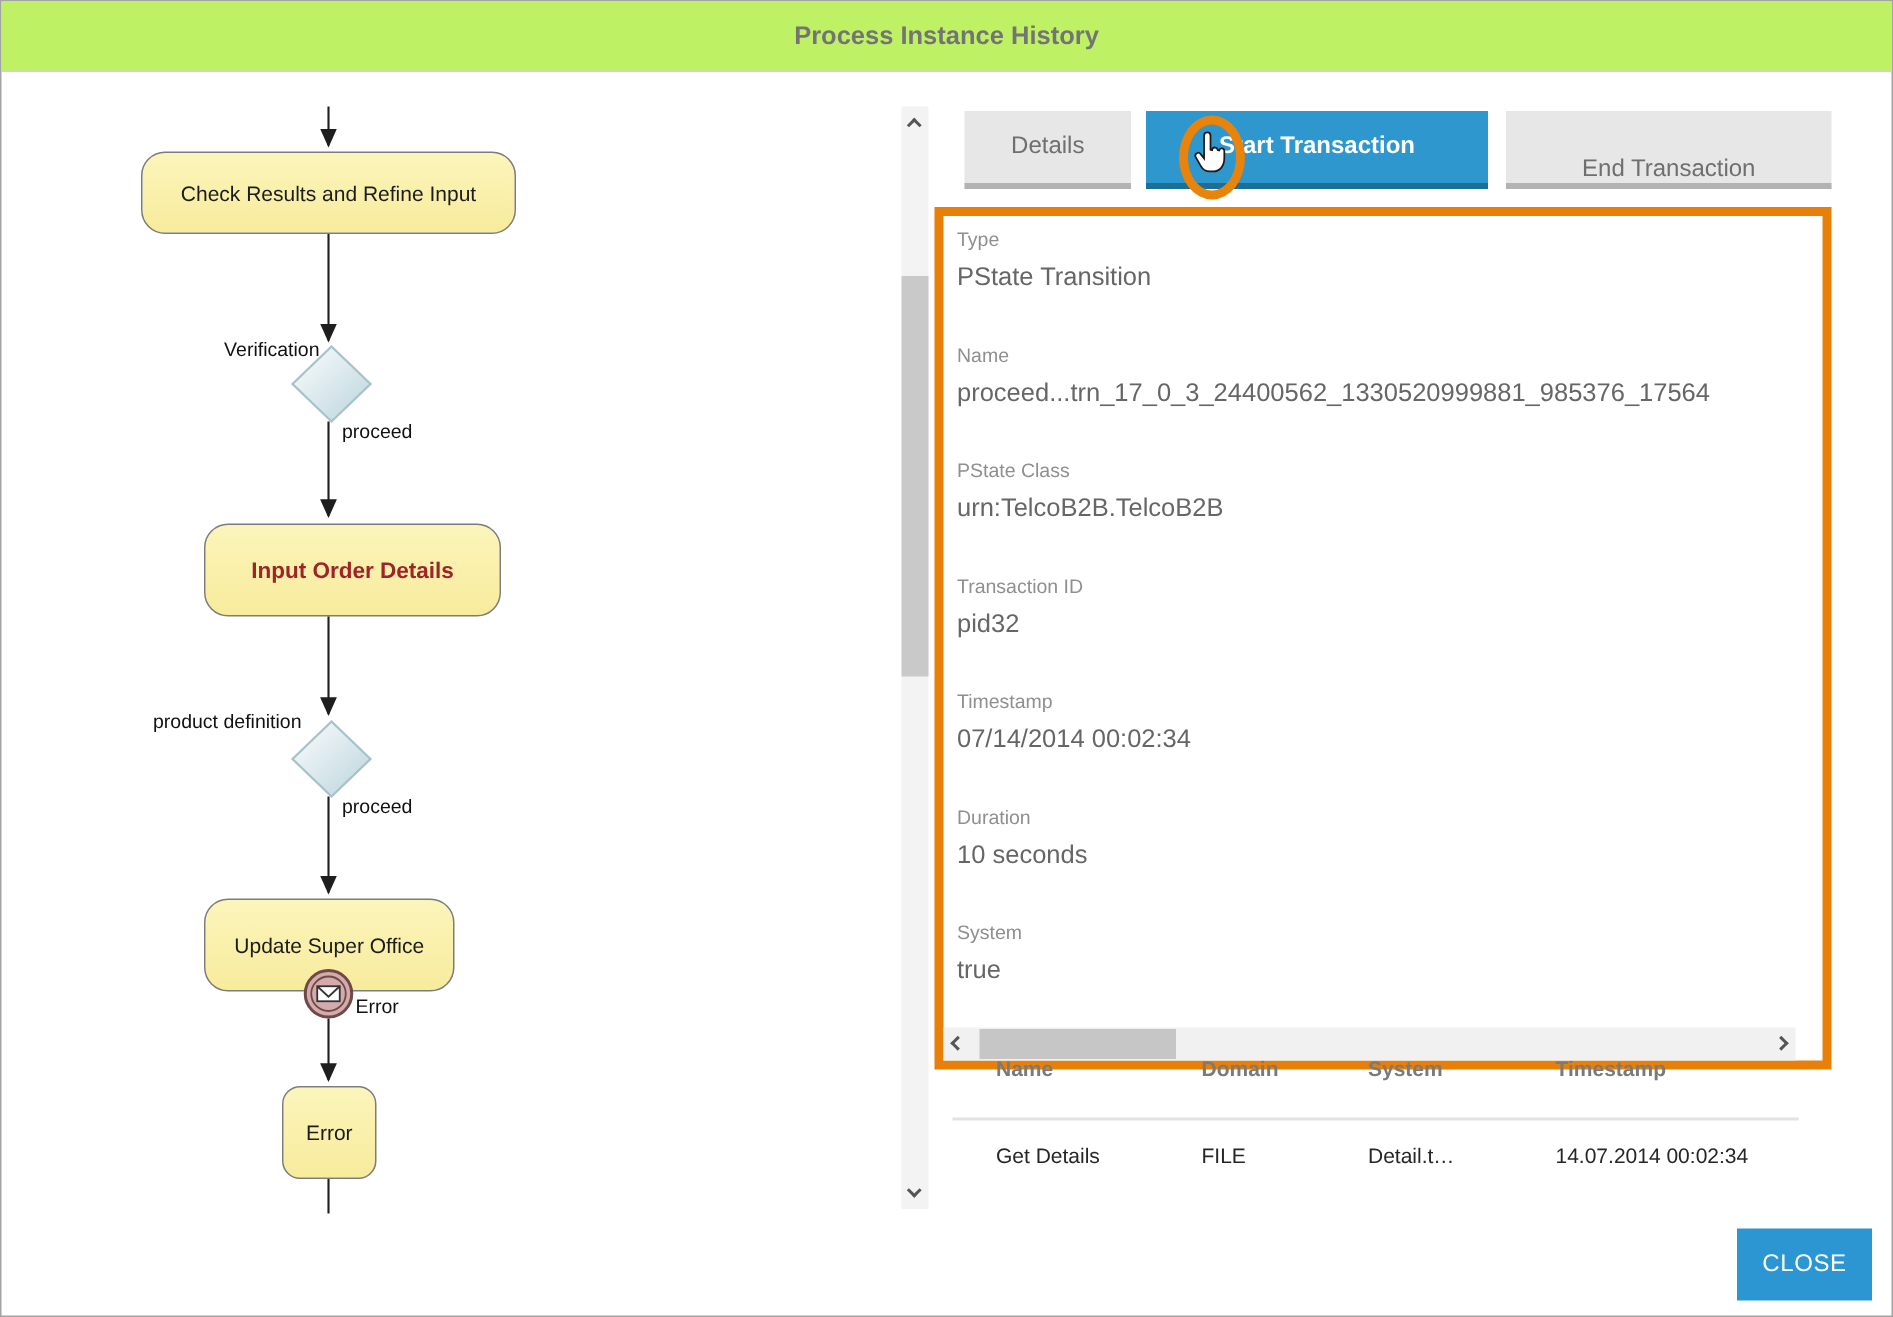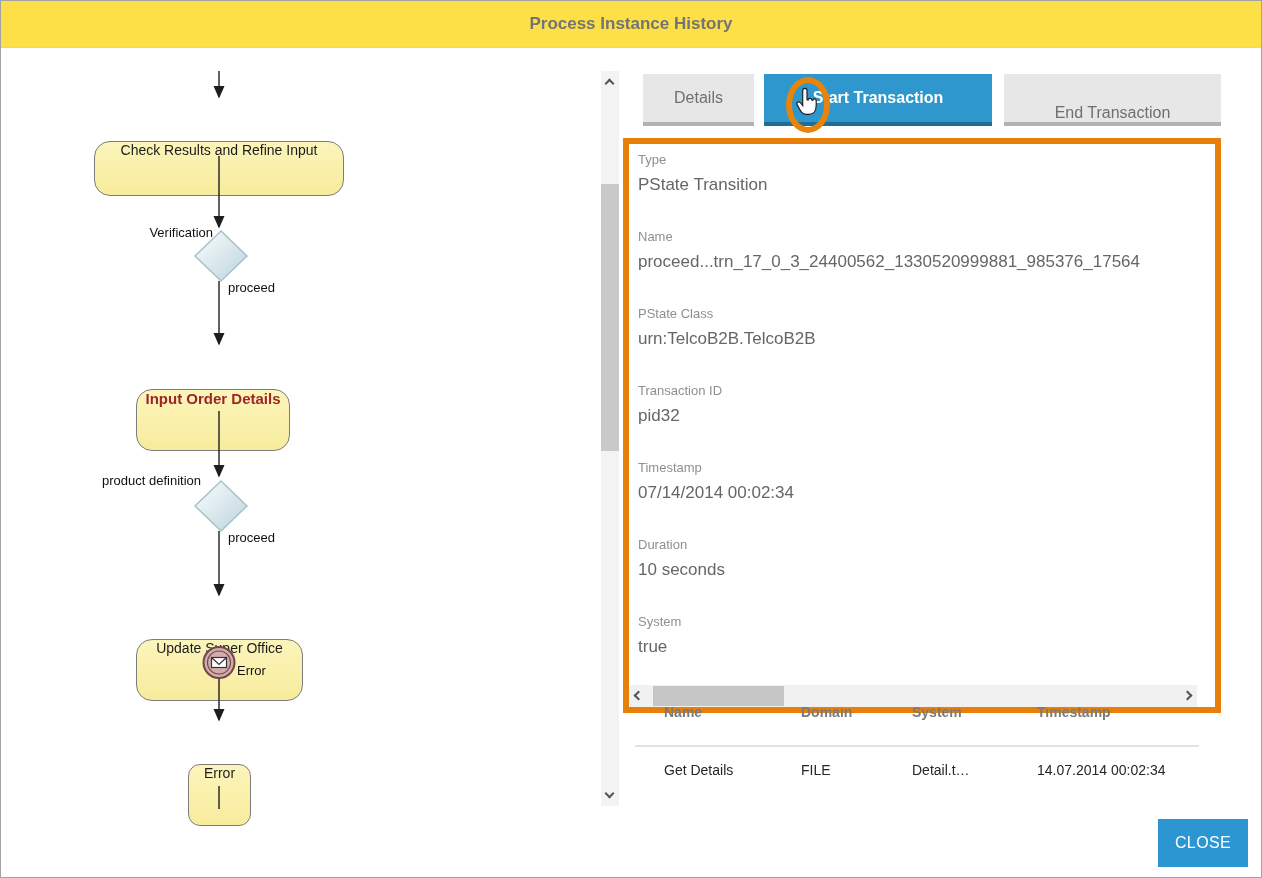--- a/index.html
+++ b/index.html
@@ -1,27 +1,27 @@
 <!DOCTYPE html>
 <html><head>
 <meta charset="utf-8">
 <style>
   html,body{margin:0;padding:0;background:#fff;}
   *{box-sizing:border-box;font-family:"Liberation Sans",sans-serif;}
   .dialog{position:relative;width:1262px;height:878px;background:#fff;border:1px solid #a3a3a3;overflow:hidden;}
-  .header{position:absolute;left:0;top:0;width:100%;height:47px;background:#fde047;border-bottom:1px solid #d2d2d2;display:flex;align-items:center;justify-content:center;}
+  .header{position:absolute;left:0;top:0;width:100%;height:47px;background:#bef264;border-bottom:1px solid #d2d2d2;display:flex;align-items:center;justify-content:center;}
   .header .title{font-size:17px;font-weight:bold;color:#747474;}
 
   
   .diagram-svg{position:absolute;left:0;top:47px;z-index:3;pointer-events:none;}
-  .node{position:absolute;z-index:2;display:flex;justify-content:center;text-align:center;
+  .node{position:absolute;z-index:2;display:flex;align-items:center;justify-content:center;text-align:center;
         background:linear-gradient(180deg,#fcf5bb 0%,#f7eb9c 100%);border:1.5px solid #7c7c7c;border-radius:16px;
-        font-size:14px;color:#1c1c1c;margin-top:40px;}
+        font-size:14px;color:#1c1c1c;}
   #node-check{left:93px;top:100px;width:250px;height:55px;}
-  #node-input{left:135px;top:348px;width:154px;height:62px;color:#9e2429;font-weight:bold;font-size:15px;}
+  #node-input{left:135px;top:348px;width:198px;height:62px;color:#9e2429;font-weight:bold;font-size:15px;}
   #node-update{left:135px;top:598px;width:167px;height:62px;}
   #node-errorbox{left:187px;top:723px;width:63px;height:62px;border-radius:12px;}
   .dlabel{position:absolute;z-index:4;font-size:13px;color:#111;text-align:center;}
   #lbl-verification{left:112px;top:224px;width:100px;text-align:right;}
   #lbl-proceed1{left:227px;top:279px;}
   #lbl-proddef{left:78px;top:472px;width:122px;text-align:right;}
   #lbl-proceed2{left:227px;top:529px;}
   #lbl-error-ev{left:236px;top:662px;}
 
   

